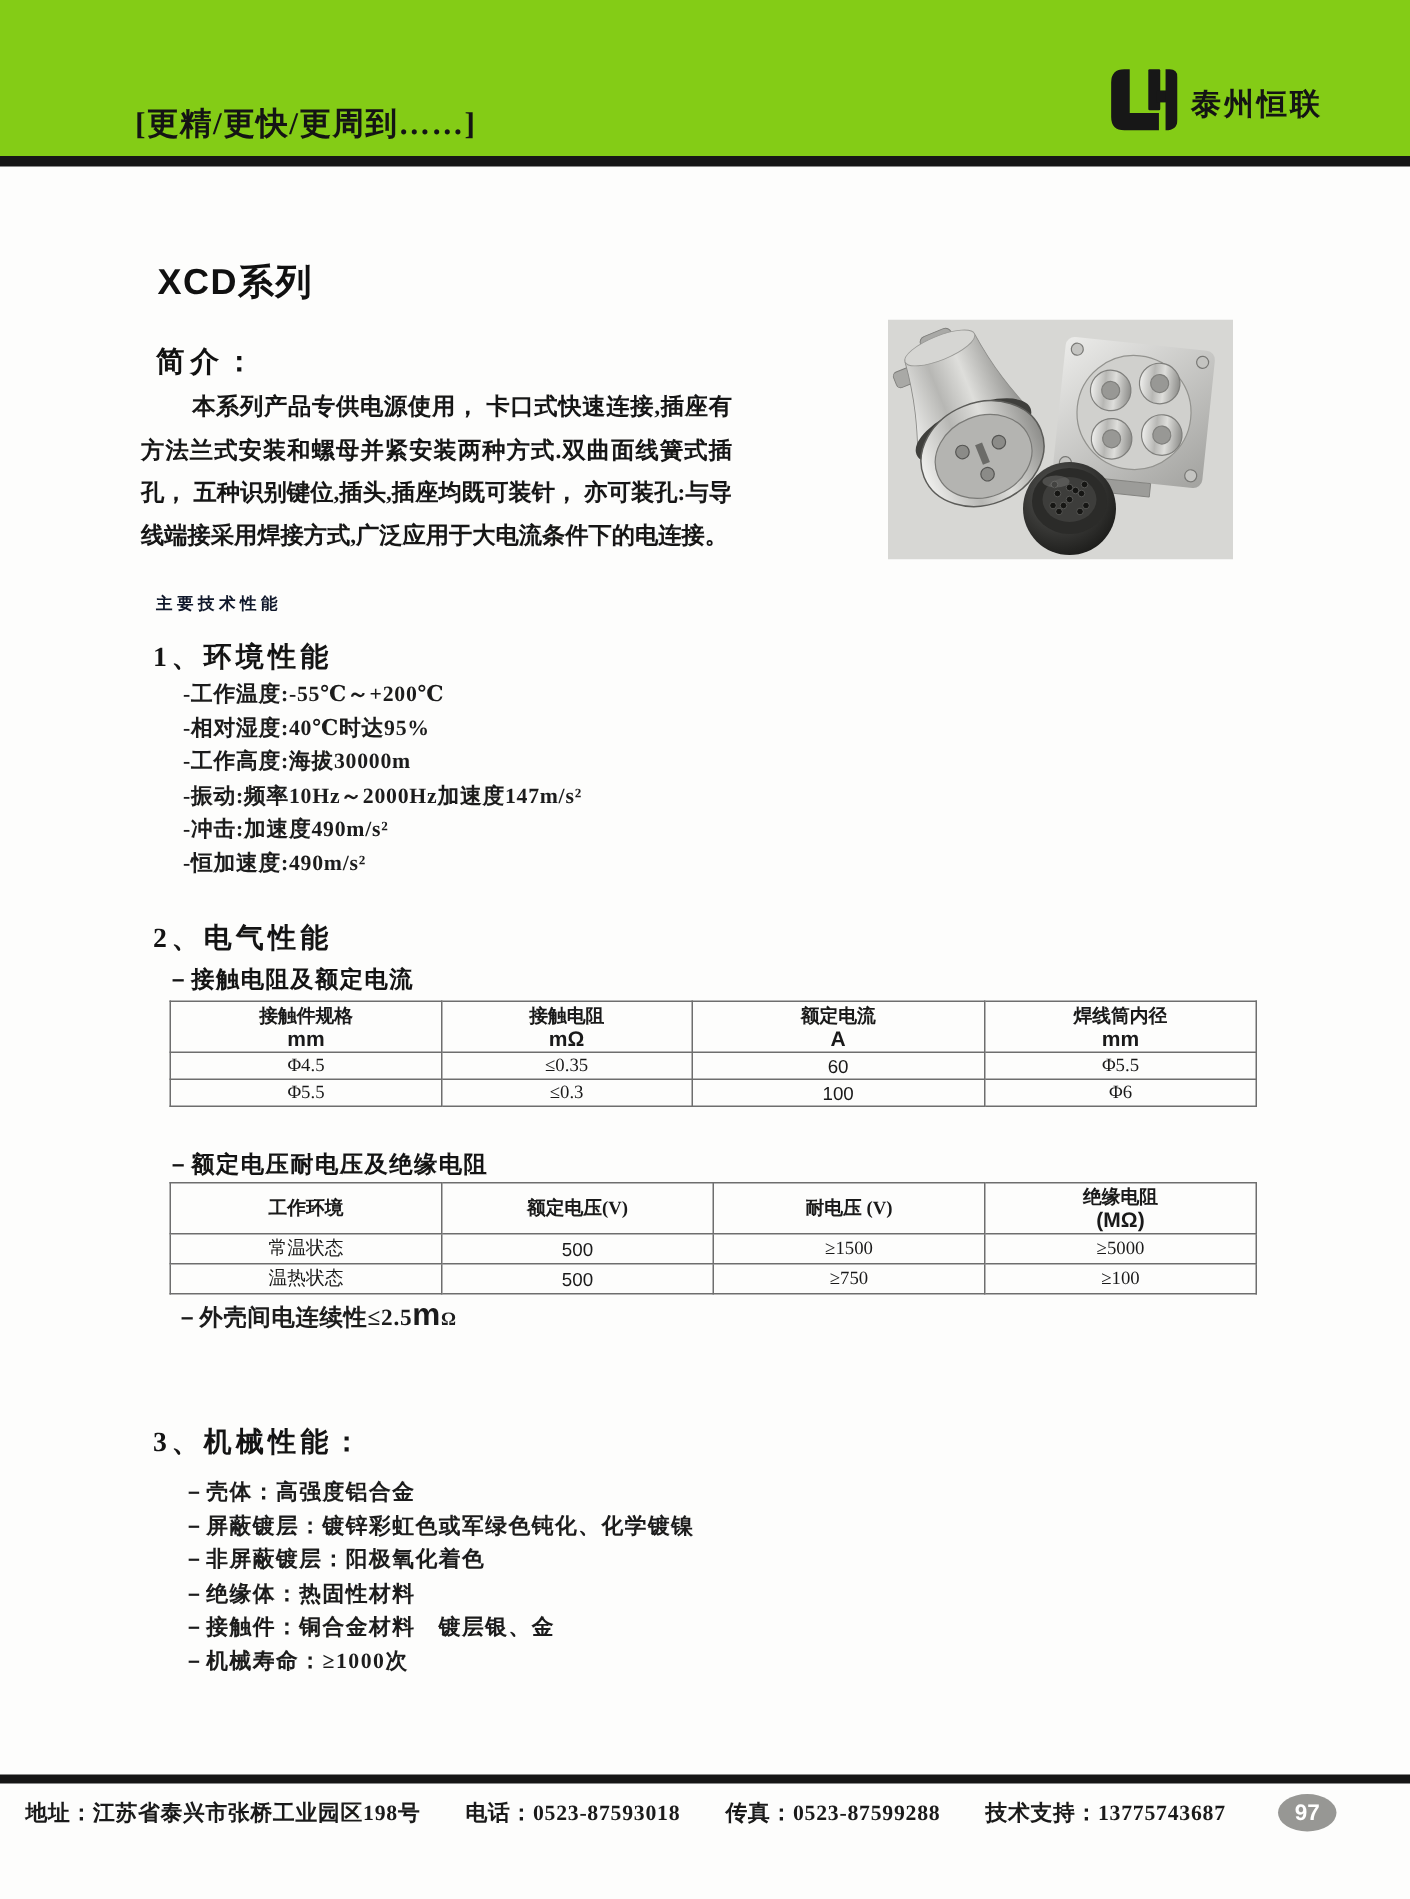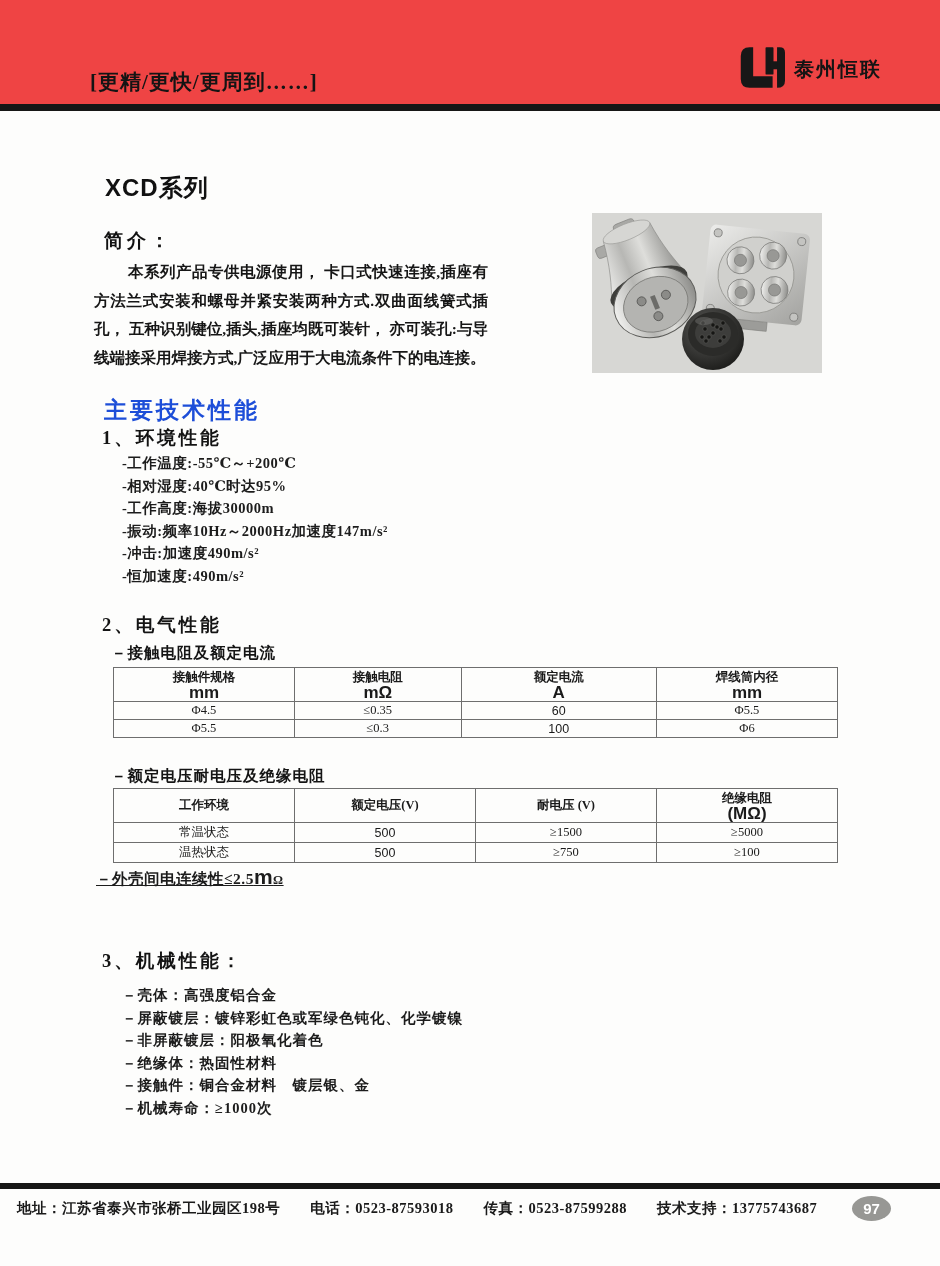--- a/index.html
+++ b/index.html
@@ -11,21 +11,21 @@
     margin: 0 auto;
     background: #fdfdfc;
     overflow: hidden;
     font-family: "Liberation Serif", "DejaVu Serif", serif;
     color: #1c1c1c;
   }
 
   
   .header-band {
     position: absolute; top: 0; left: 0; width: 940px; height: 104px;
-    background: #ef4444;
+    background: #84cc16;
   }
   .slogan {
     position: absolute; left: 90px; bottom: 8px;
     font-family: "Liberation Serif", serif;
     font-size: 21px; font-weight: 700; letter-spacing: 1px; color: #141414;
   }
   .logo { position: absolute; right: 58px; bottom: 10px; display: flex; align-items: center; gap: 9px; }
   .brand-name {
     font-family: Liberation Serif, serif;
     font-size: 20px; font-weight: 900; letter-spacing: 2px; color: #141414;
@@ -51,21 +51,21 @@
     text-indent: 2.2em; text-align: justify; color: #161616;
   }
 
   
   .photo { position: absolute; left: 592px; top: 213px; width: 230px; height: 160px; }
 
   
   .tech-heading {
     position: absolute; left: 104px; top: 395px;
     font-family: Liberation Mono, monospace;
-    font-size: 23px; font-weight: 800; letter-spacing: 3px; color: #1d4ed8;
+    font-size: 11px; font-weight: 800; letter-spacing: 3px; color: #0f172a;
   }
   .num-heading {
     position: absolute; left: 102px;
     font-size: 18.5px; font-weight: 700; letter-spacing: 3px; color: #141414;
   }
   .env-heading  { top: 425px; }
   .elec-heading { top: 612px; }
   .mech-heading { top: 948px; text-align: right; }
 
   .list { position: absolute; left: 122px; }
@@ -89,24 +89,24 @@
   }
   .table1 { top: 667px; }
   .table2 { top: 788px; }
   table.spec { border: 1.6px solid #4a4a4a; padding-left: 24px; }
   table.spec th, table.spec td {
     border: 1px solid #6e6e6e; text-align: center; vertical-align: middle;
     padding: 1px 2px; font-weight: 500;
   }
   table.spec th { font-weight: 600; height: 34px; line-height: 15px; }
   table.spec td { height: 17px; }
-  .unit { font-family: "Liberation Sans", "DejaVu Sans", sans-serif; font-size: 17px; font-weight: 700; display: block; }
+  .unit { font-family: "Liberation Sans", "DejaVu Sans", sans-serif; font-size: 14px; font-weight: 700; display: block; }
   td.num { font-family: "Liberation Sans", "DejaVu Sans", sans-serif; font-weight: 600; }
 
-  .note { position: absolute; left: 96px; top: 866px; font-size: 15.5px; font-weight: 700; letter-spacing: 0.5px; text-decoration: underline; }
+  .note { position: absolute; left: 117px; top: 866px; font-size: 15.5px; font-weight: 700; letter-spacing: 0.5px; }
   .note .note-m { font-family: "Liberation Sans", sans-serif; font-size: 21px; font-weight: 800; line-height: 1; }
   .note .note-omega { font-size: 12.5px; }
 
   
   .footer-row {
     position: absolute; left: 17px; top: 1199px; width: 906px;
     display: flex; align-items: center;
     font-size: 14.5px; font-weight: 700; letter-spacing: 0.5px; color: #1a1a1a;
     white-space: nowrap;
   }

